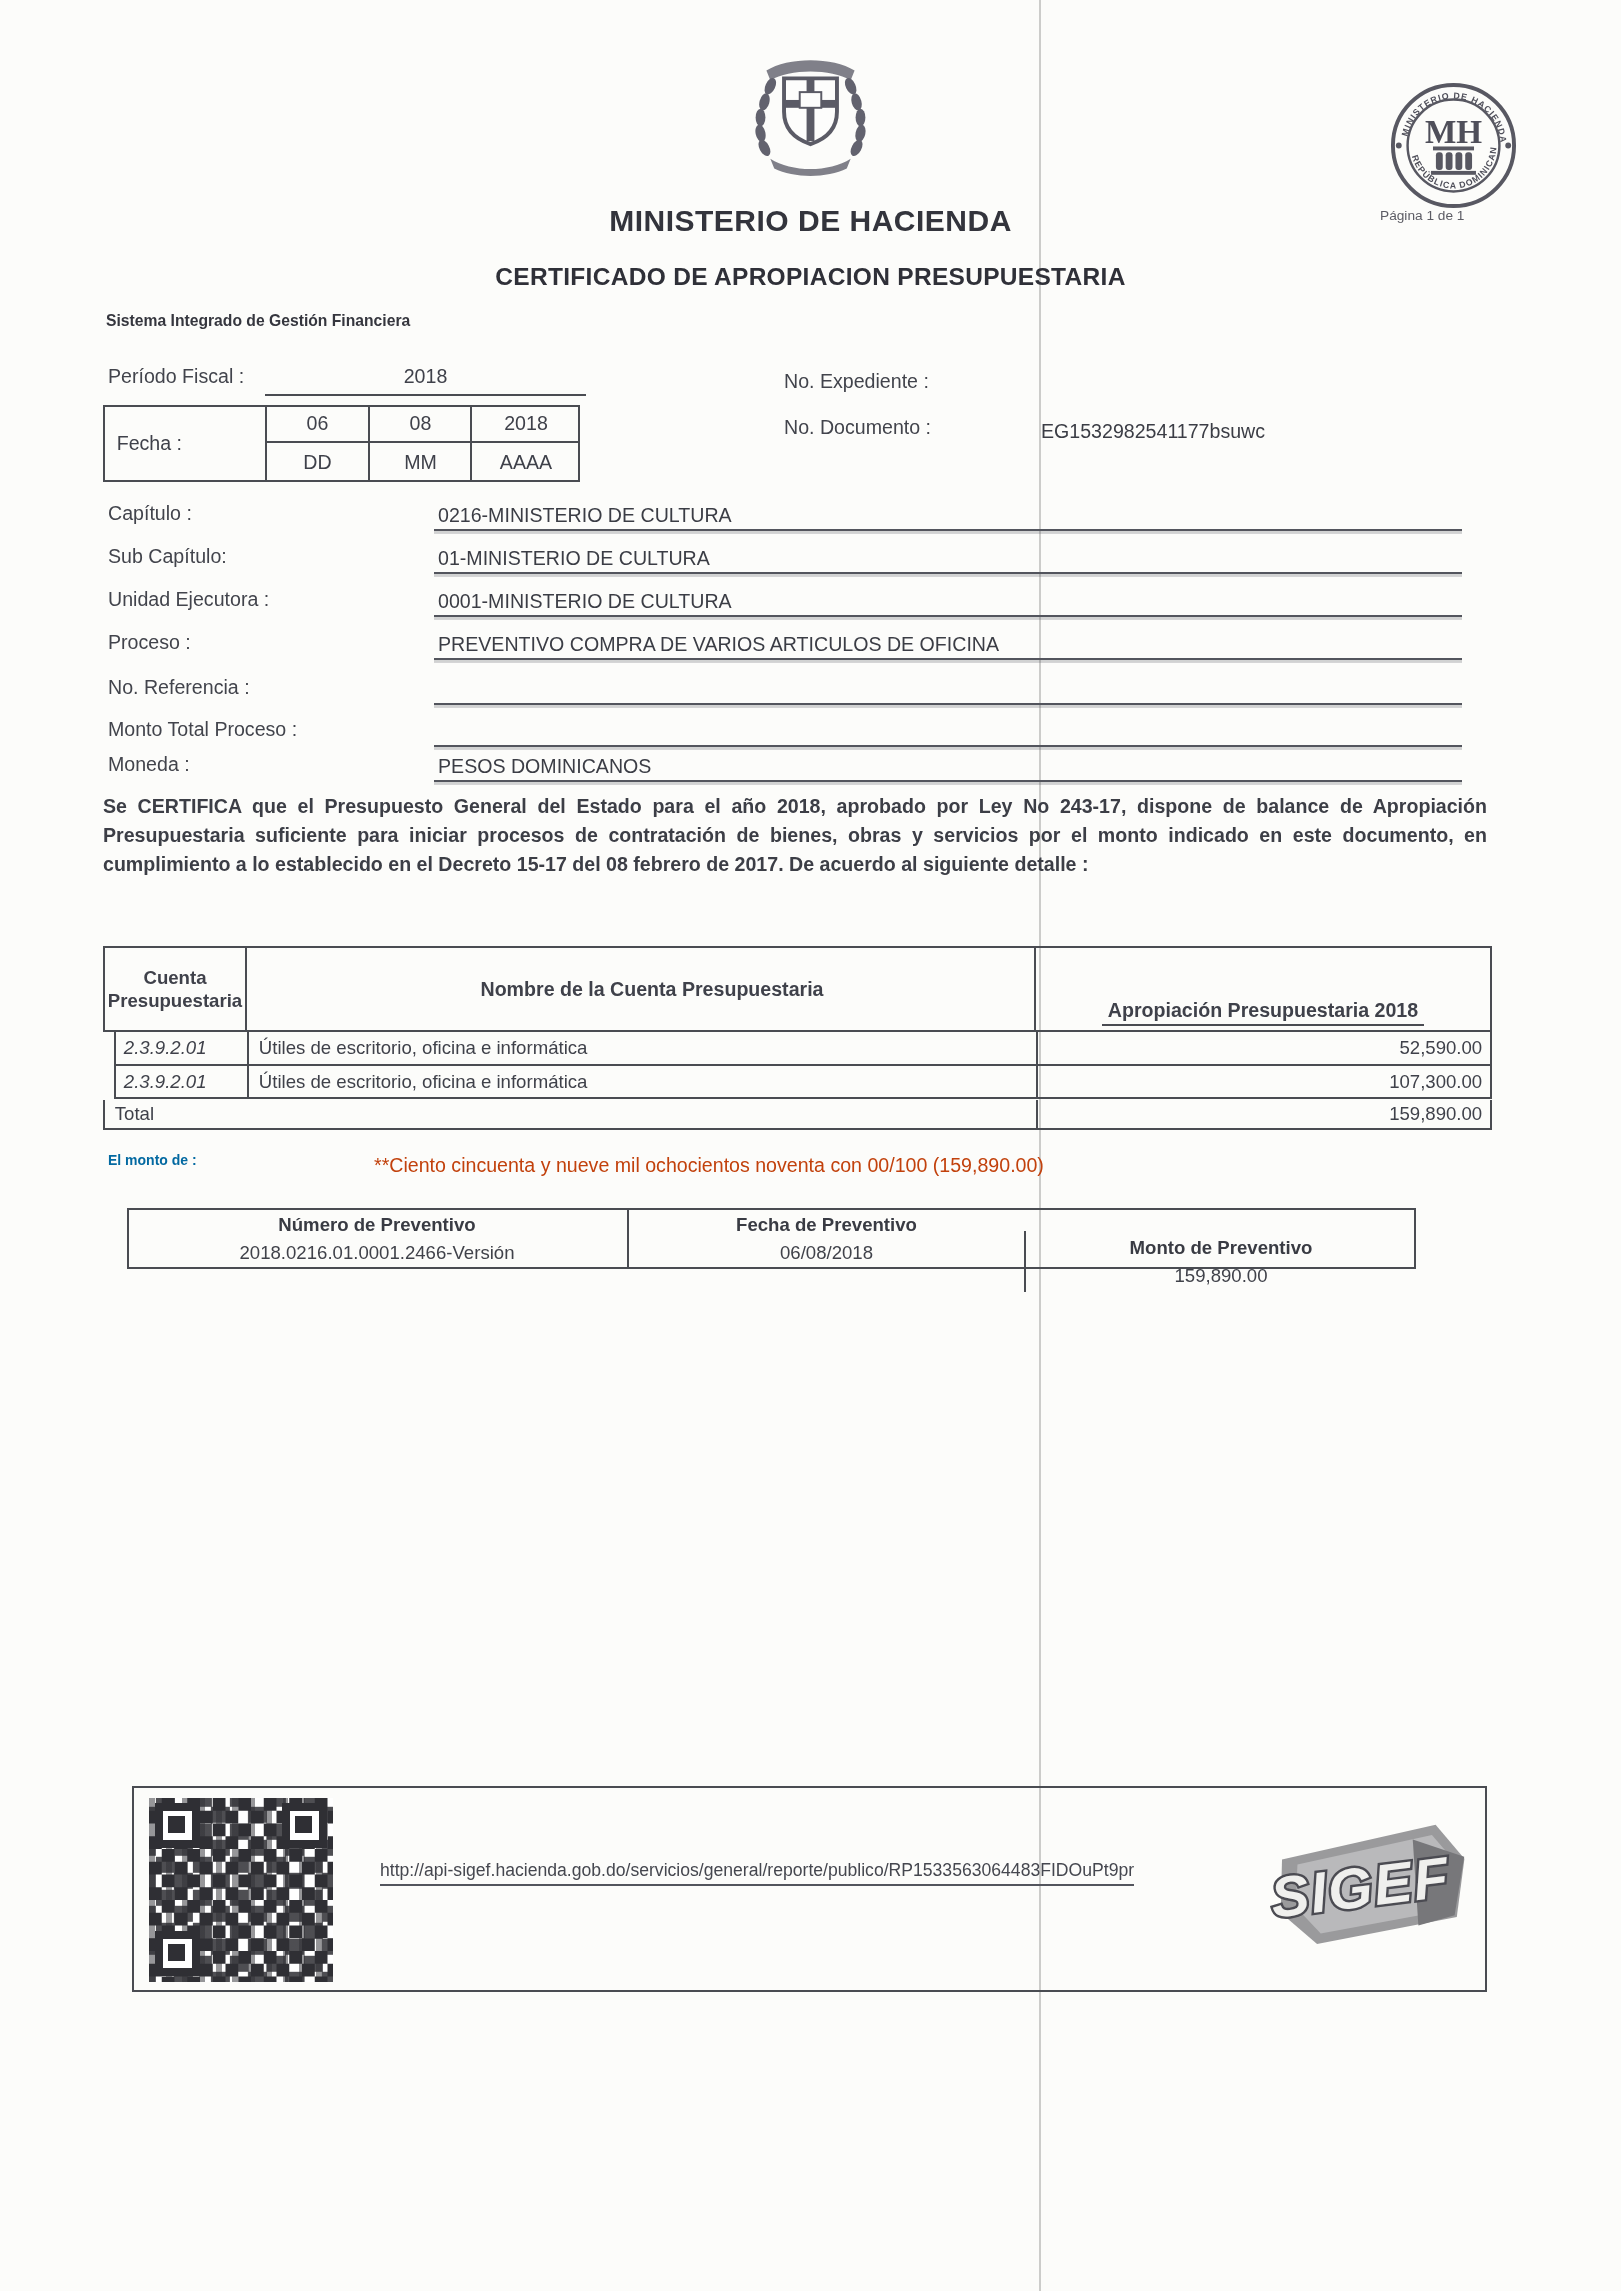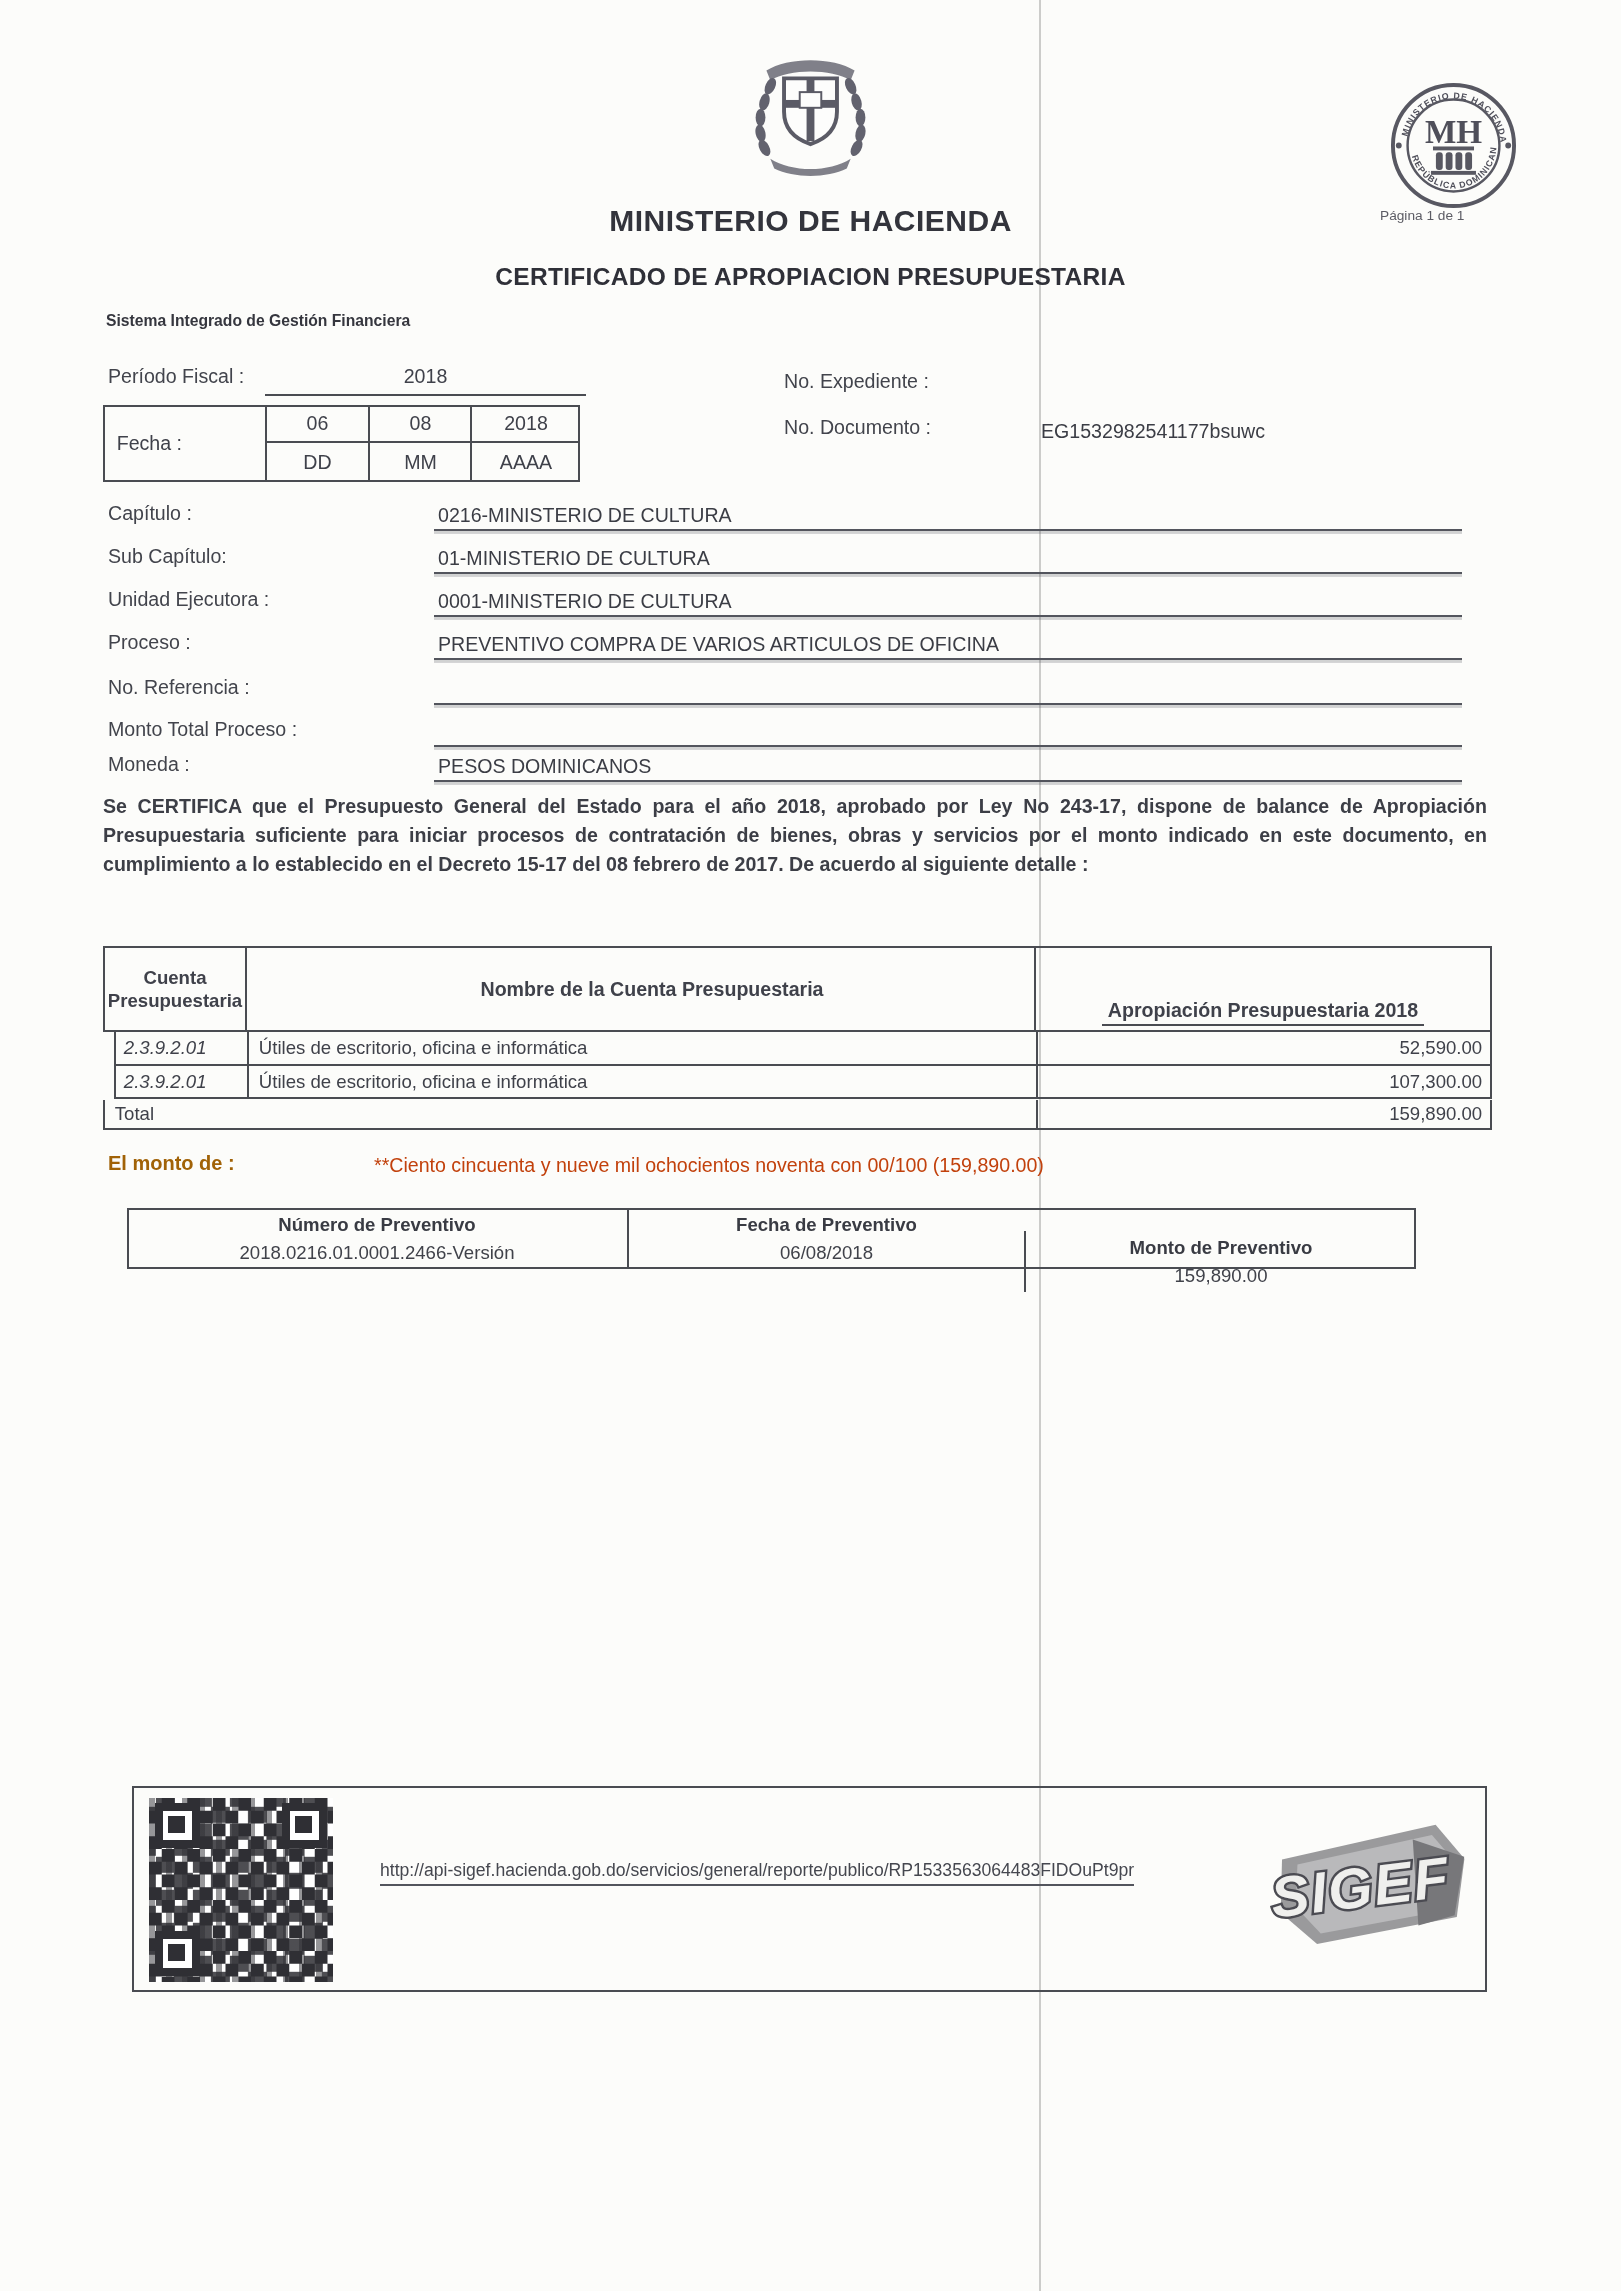--- a/index.html
+++ b/index.html
@@ -48,21 +48,21 @@
   .mt-head-c{left:1036px;top:946px;width:456px;height:86px;display:flex;align-items:flex-end;justify-content:center;font-size:19.6px;font-weight:bold;border-left:none;padding-bottom:3.9px;}
   .mt-cell{position:absolute;box-sizing:border-box;border-left:2px solid #4a4c52;border-bottom:2px solid #4a4c52;font-size:18.6px;display:flex;align-items:center;}
   .mt-r1{top:1032px;height:34px;}
   .mt-r2{top:1066px;height:33px;}
   .mt-r3{top:1100px;height:30px;}
   .mt-ca{left:114px;width:144px;padding-left:7.8px;font-style:italic;}
   .mt-cb{left:247px;width:789px;padding-left:9.8px;}
   .mt-cc{left:1036px;width:456px;justify-content:flex-end;padding-right:7.8px;border-right:2px solid #4a4c52;}
   .mt-total{left:103px;width:933px;padding-left:9.8px;}
 
-  .monto-lbl{left:108px;top:1152px;font-size:20px;font-weight:bold;color:#a16207;}
+  .monto-lbl{left:108px;top:1152px;font-size:14px;font-weight:bold;color:#0369a1;}
   .monto-val{left:374px;top:1154px;font-size:19.6px;color:#c2410c;}
 
   
   .pv-box{left:127px;top:1208px;width:1289px;height:61px;border:2px solid #4a4c52;box-sizing:border-box;}
   .pv-col{position:absolute;top:1208px;height:61px;box-sizing:border-box;display:flex;flex-direction:column;align-items:center;justify-content:center;gap:6px;}
   .pv-col .h{font-size:18.6px;font-weight:bold;color:#393b43;}
   .pv-col .v{font-size:18.6px;color:#40424a;}
   .pv1{left:127px;width:500px;}
   .pv2{left:627px;width:397px;border-left:2px solid #4a4c52;}
   .pv3{left:1024px;width:392px;border-left:2px solid #4a4c52;margin-top:23px;}

